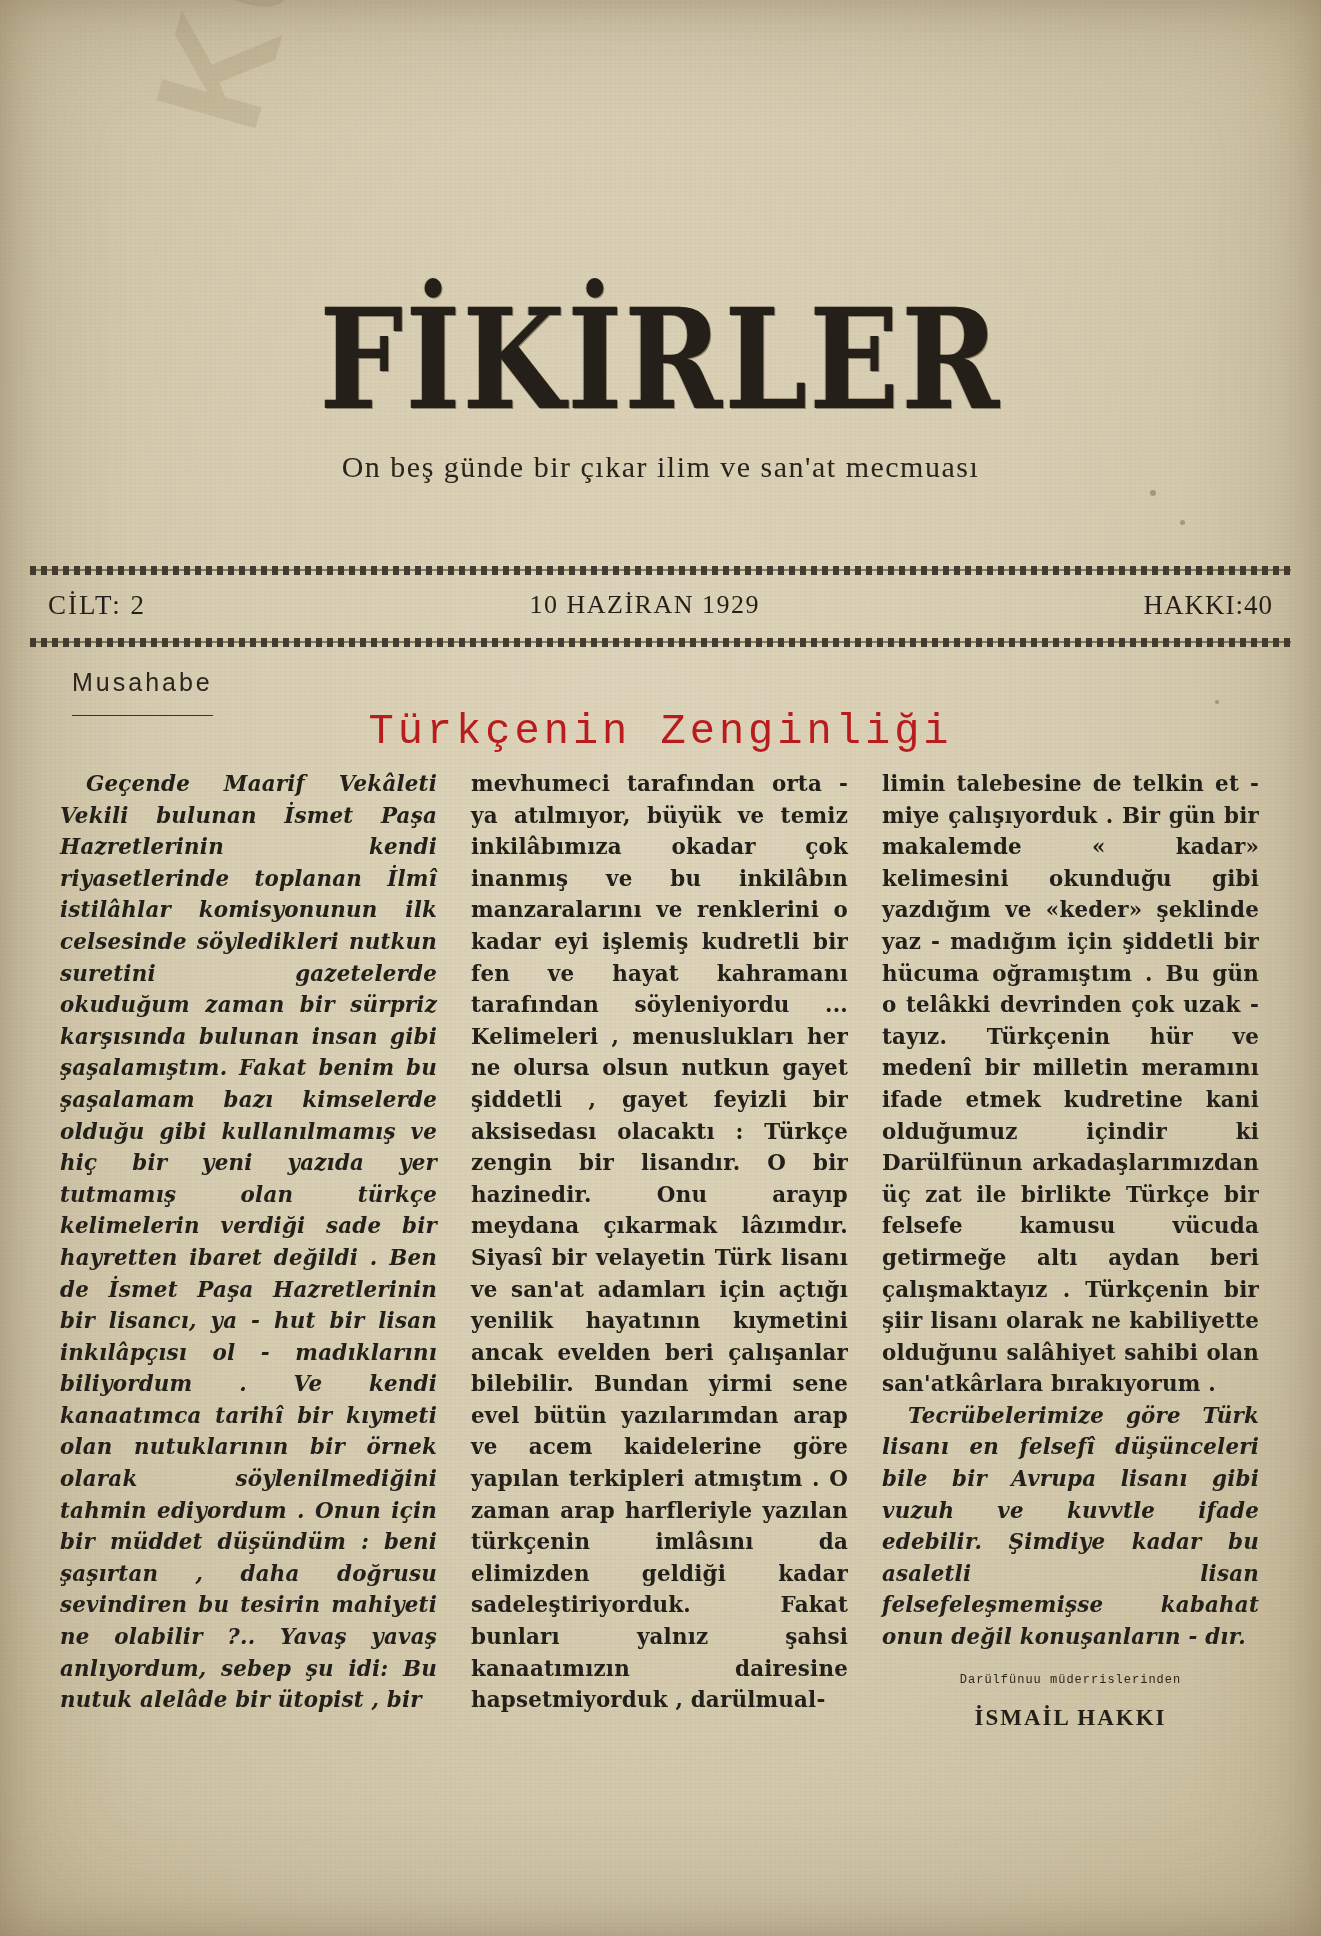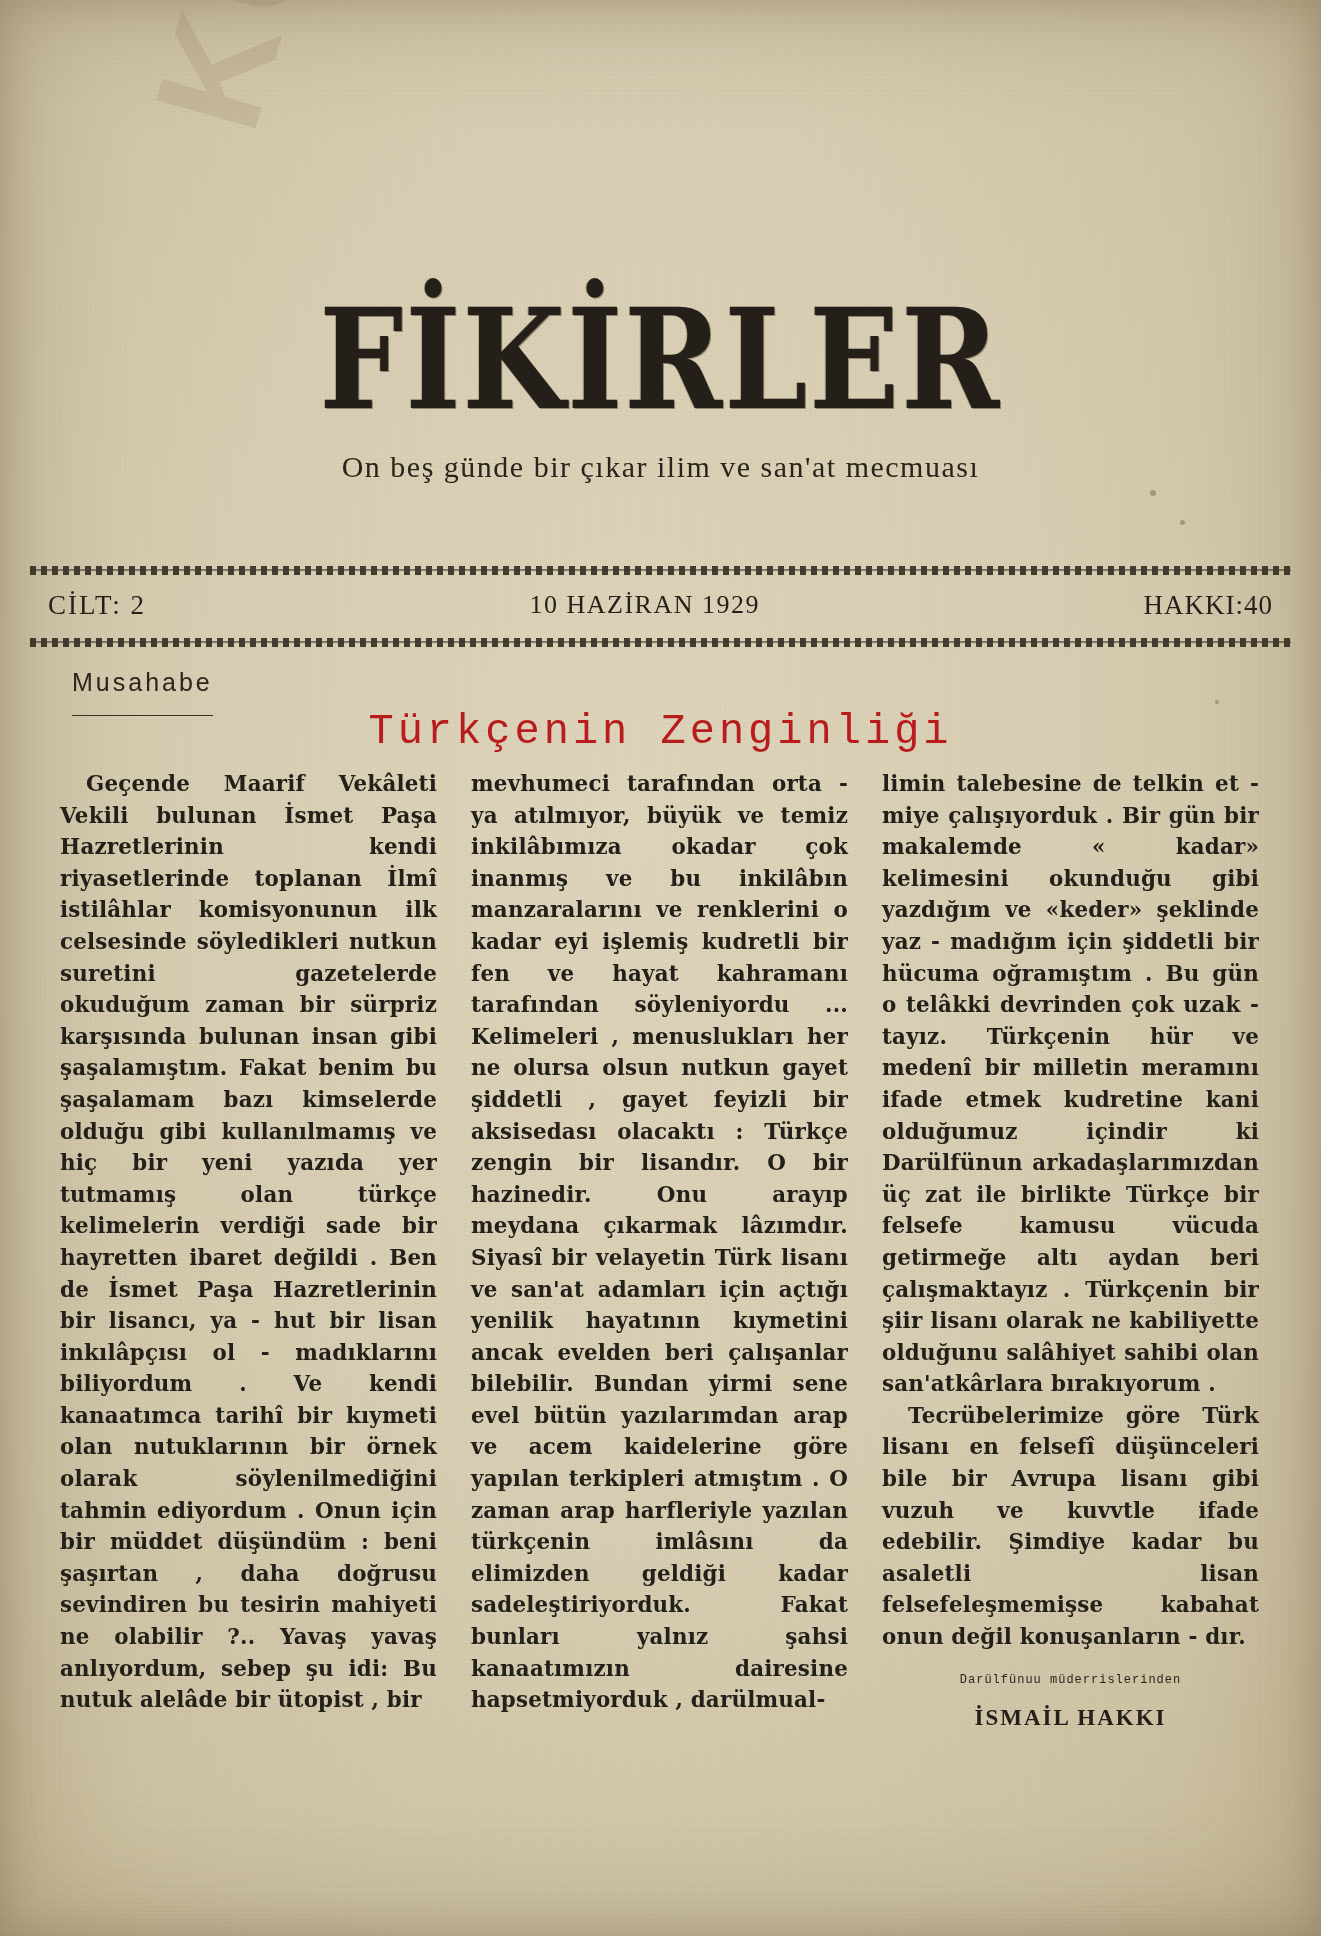--- a/index.html
+++ b/index.html
@@ -169,21 +169,21 @@
     color: #23201a;
     font-weight: 600;
     letter-spacing: .2px;
     -webkit-hyphens: none;
     hyphens: none;
   }
   .col p {
     margin: 0;
   }
   .col p + p { margin-top: 0; }
-  .col .indent { text-indent: 26px; }
+  .col .indent { text-indent: 26px; font-style: italic; }
 
   .signature {
     margin-top: 12px;
     text-align: center;
     font-weight: 400;
   }
   .sig-role {
     font-size: 12px;
     letter-spacing: 1px;
     font-family: Liberation Mono, monospace;

